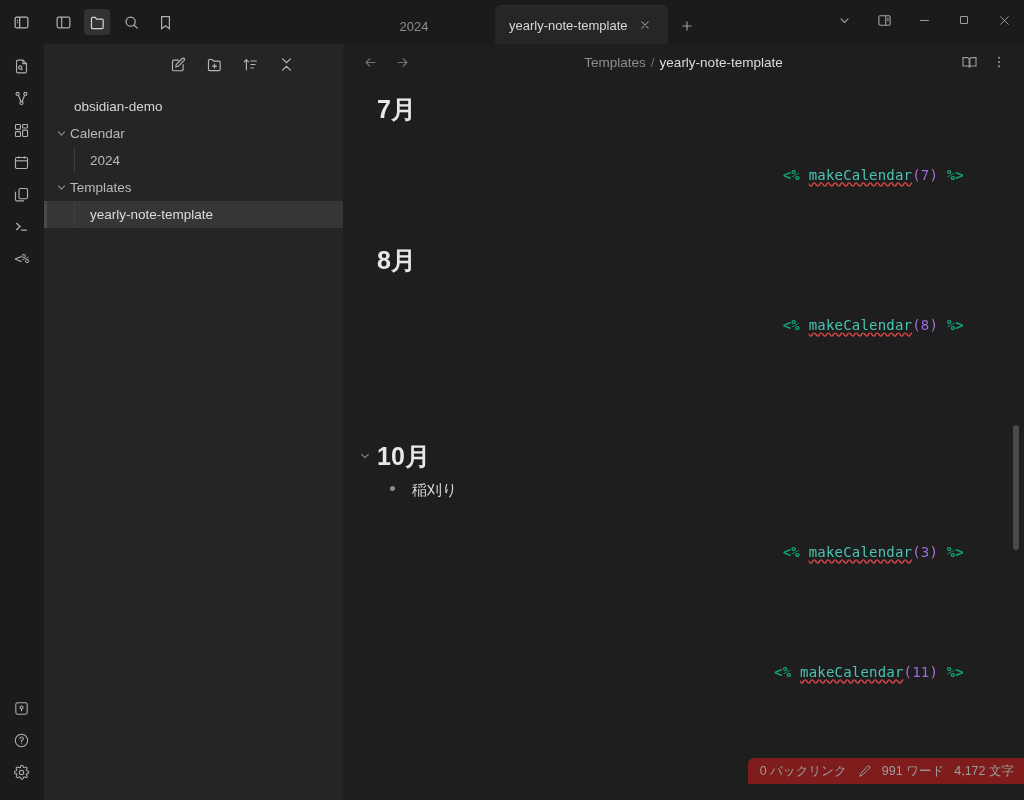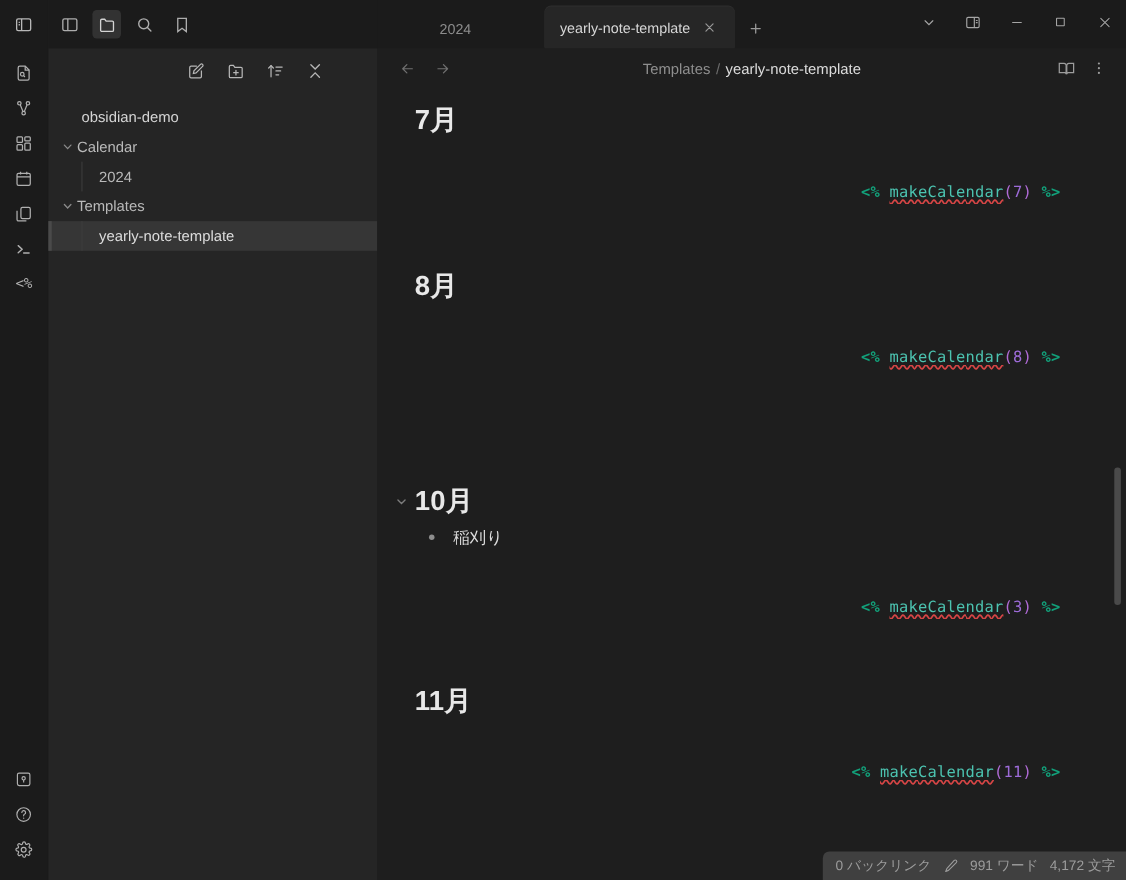--- a/index.html
+++ b/index.html
@@ -183,24 +183,24 @@
   .sp-bullet-code { height:27px; }
 
   
   .scrollbar {
     position:absolute; right:5px; width:6px; border-radius:3px;
     background:#4a4a4a;
   }
 
   
   .statusbar {
-    position:absolute; right:0; bottom:0;
+    position:absolute; right:0; bottom:16px;
     height:26px; display:flex; align-items:center;
     gap:10px; padding:0 10px 0 12px;
-    background:#404040;
+    background:#7f1d1d;
     border-radius:6px 0 0 0;
     font-size:12.5px; color:#9c9c9c;
   }
   .status-item { display:flex; align-items:center; gap:6px; white-space:nowrap; cursor:pointer; }
 </style>
 </head>
 <body>
 
 <div class="app">
 
@@ -516,23 +516,20 @@
             <span>稲刈り</span>
           </div>
           <div class="sp-bullet-code"></div>
           <div class="code-line">
             <span class="tok-tag">&lt;%</span><span> </span><span class="tok-fn">makeCalendar</span><span class="tok-paren">(</span><span class="tok-num">3</span><span class="tok-paren">)</span><span> </span><span class="tok-tag">%&gt;</span>
           </div>
         </div>
         <div class="sp-code-h"></div>
 
         <div class="blk">
-          <div class="h2-wrap">
-            <div class="h2">11月</div>
-          </div>
           <div class="sp-h-code"></div>
           <div class="code-line">
             <span class="tok-tag">&lt;%</span><span> </span><span class="tok-fn">makeCalendar</span><span class="tok-paren">(</span><span class="tok-num">11</span><span class="tok-paren">)</span><span> </span><span class="tok-tag">%&gt;</span>
           </div>
         </div>
 
       </div>
 
       <div class="scrollbar" style="top:345px;height:125px;"></div>
     </div>

